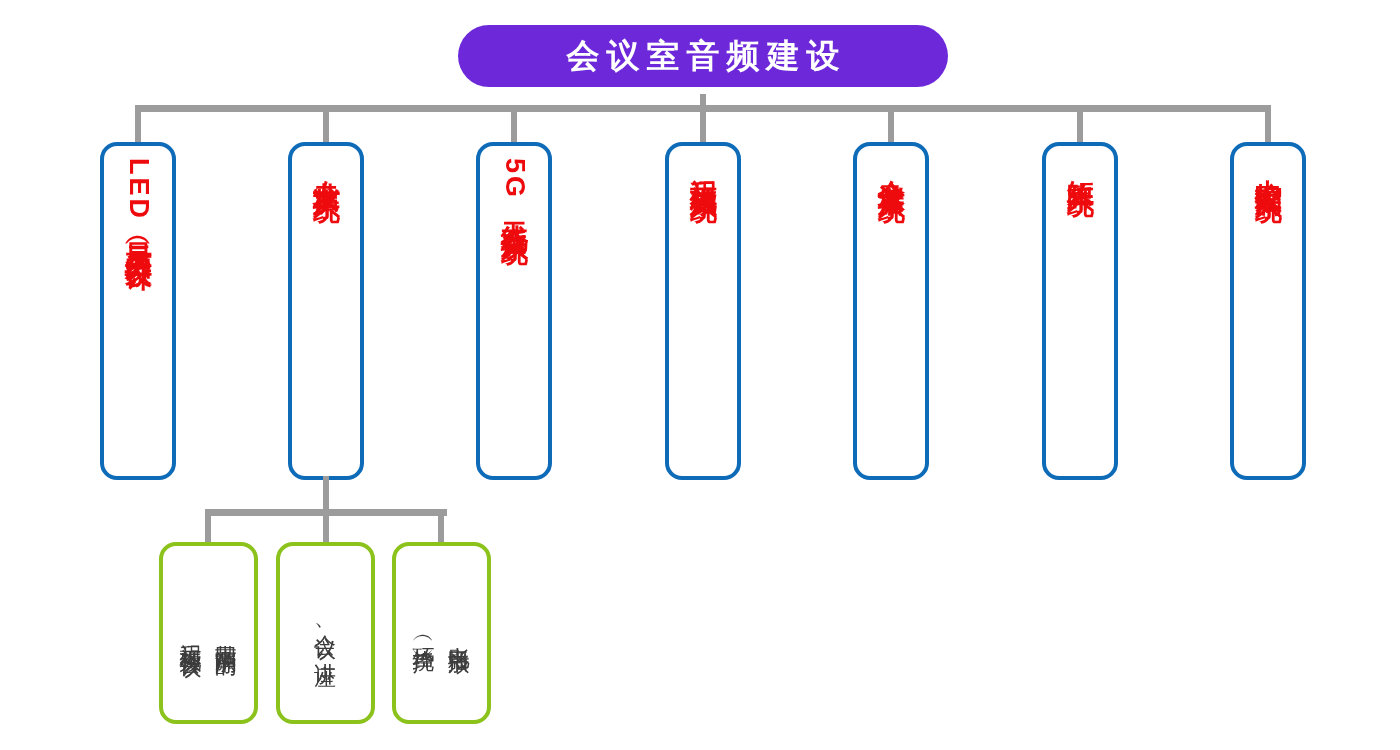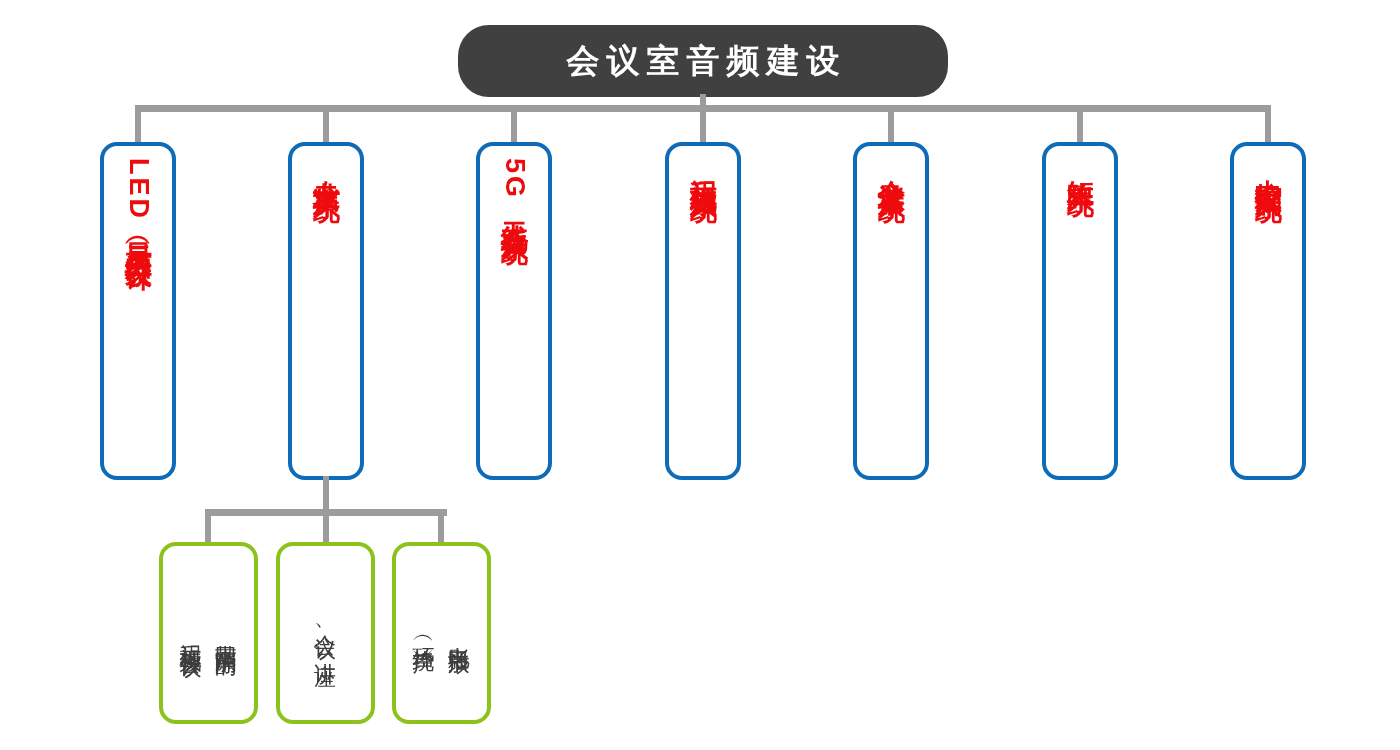--- a/index.html
+++ b/index.html
@@ -15,22 +15,22 @@
     background: #ffffff;
     overflow: hidden;
   }
 
   
   .root-node {
     position: absolute;
     left: 458px;
     top: 25px;
     width: 490px;
-    height: 72px;
-    background: #404040;
+    height: 62px;
+    background: #6d28d9;
     border-radius: 31px;
     display: flex;
     align-items: center;
     justify-content: center;
   }
   .root-title {
     color: #ffffff;
     font-size: 33px;
     font-weight: bold;
     letter-spacing: 7px;

